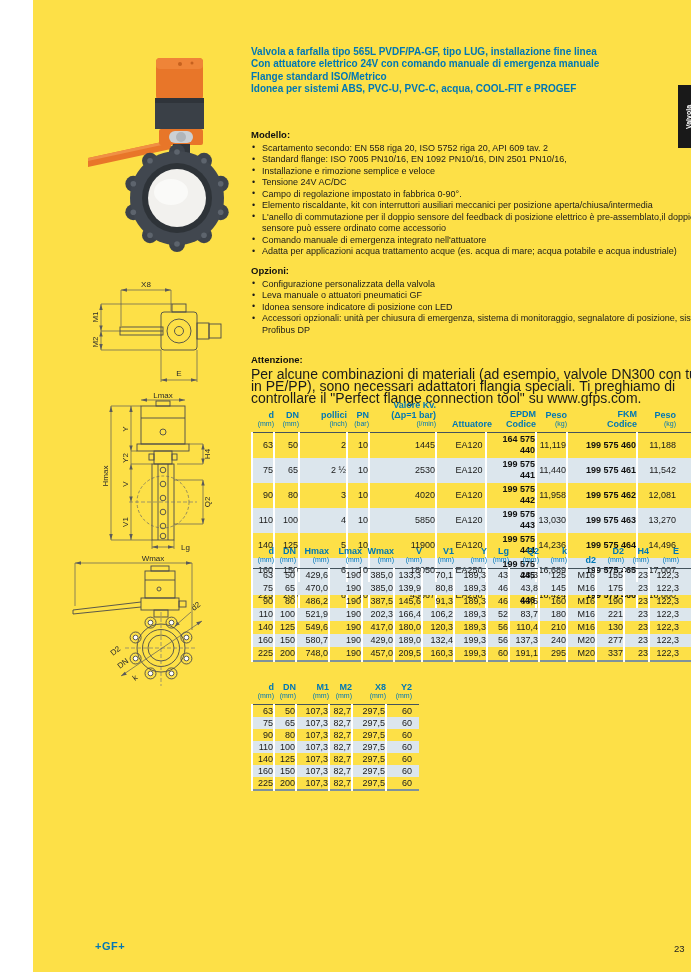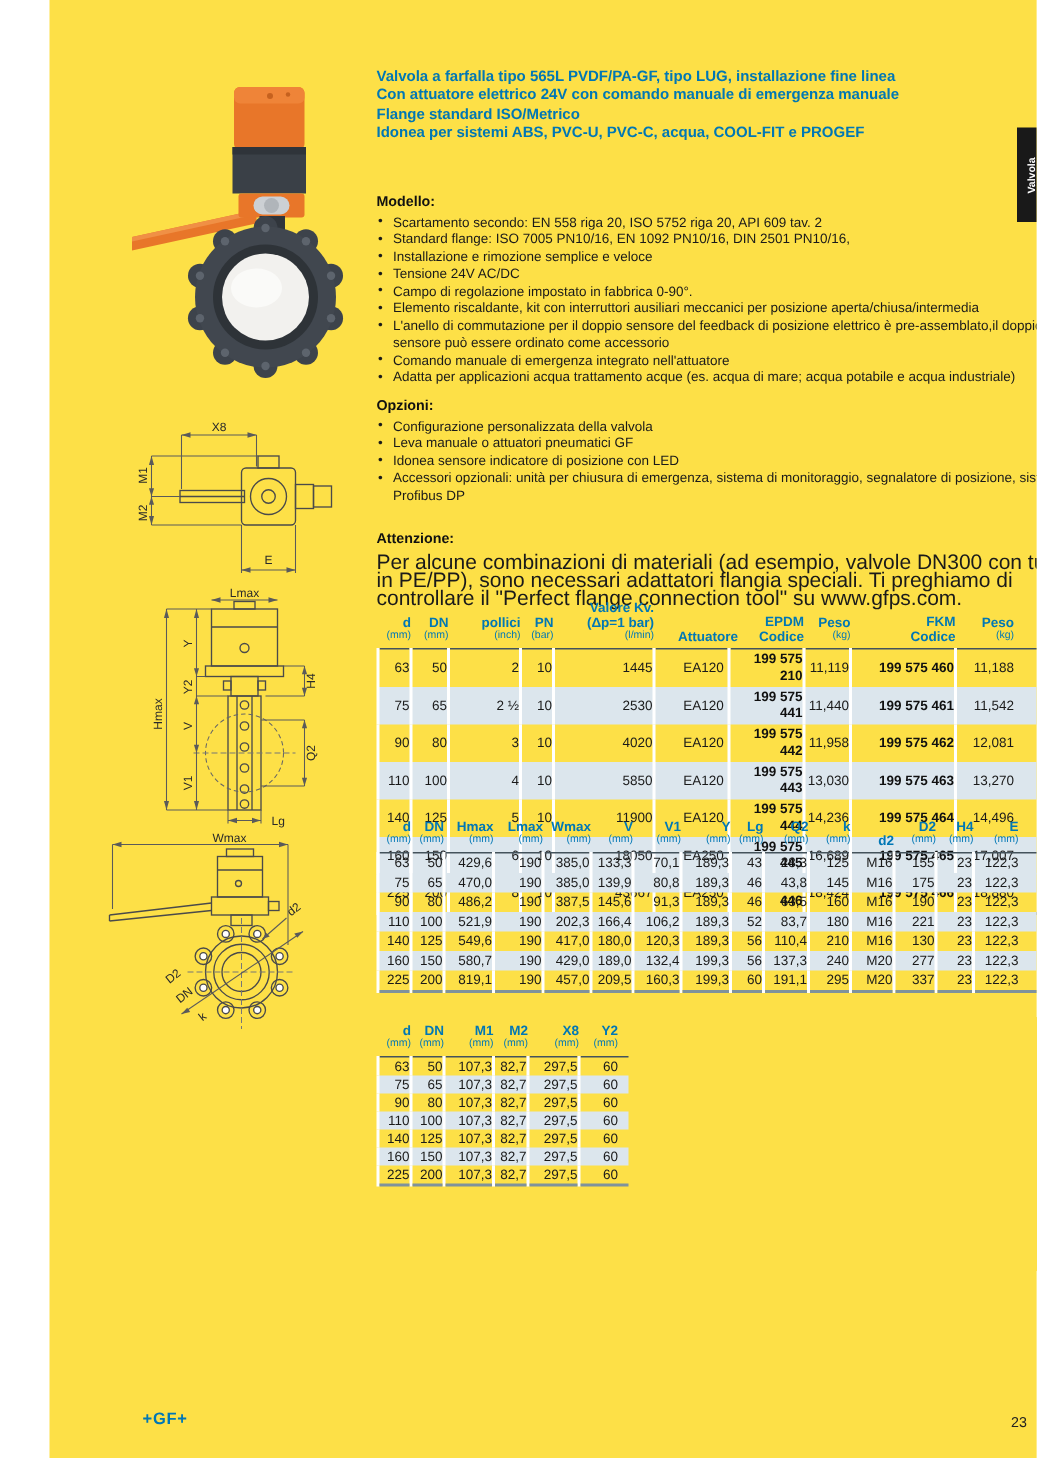--- a/index.html
+++ b/index.html
@@ -387,21 +387,21 @@
           </tr>
         </thead>
       <tbody>
           <tr>
             <td>63</td>
             <td>50</td>
             <td>2</td>
             <td>10</td>
             <td>1445</td>
             <td>EA120</td>
-            <td>199 575 210</td>
+            <td>164 575 440</td>
             <td>11,119</td>
             <td>199 575 460</td>
             <td>11,188</td>
           </tr>
           <tr class="striped">
             <td>75</td>
             <td>65</td>
             <td>2 ½</td>
             <td>10</td>
             <td>2530</td>
@@ -656,21 +656,21 @@
             <td>137,3</td>
             <td>240</td>
             <td>M20</td>
             <td>277</td>
             <td>23</td>
             <td>122,3</td>
           </tr>
           <tr>
             <td>225</td>
             <td>200</td>
-            <td>819,1</td>
+            <td>748,0</td>
             <td>190</td>
             <td>457,0</td>
             <td>209,5</td>
             <td>160,3</td>
             <td>199,3</td>
             <td>60</td>
             <td>191,1</td>
             <td>295</td>
             <td>M20</td>
             <td>337</td>

